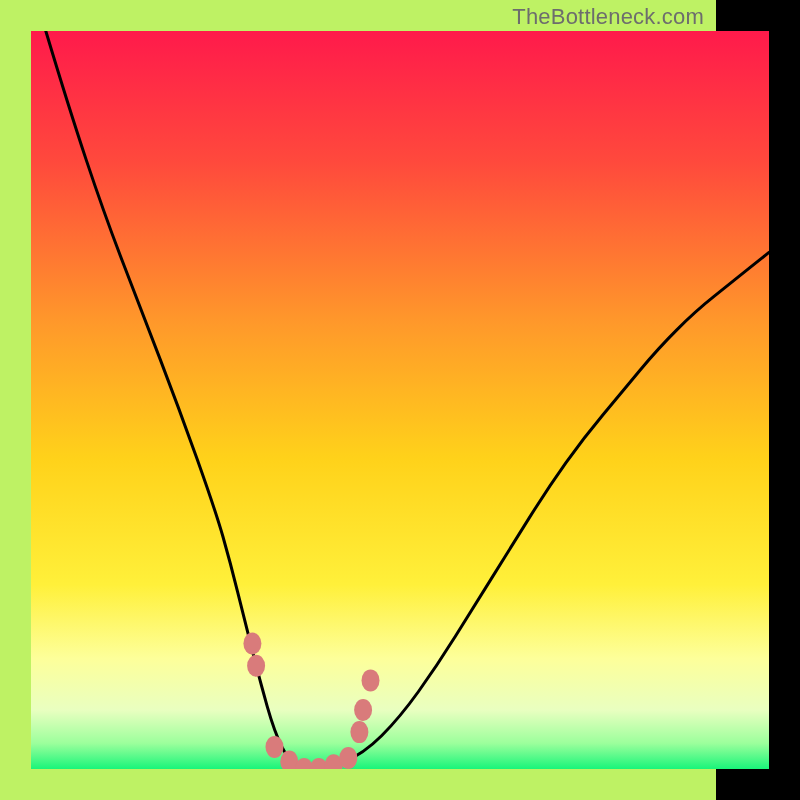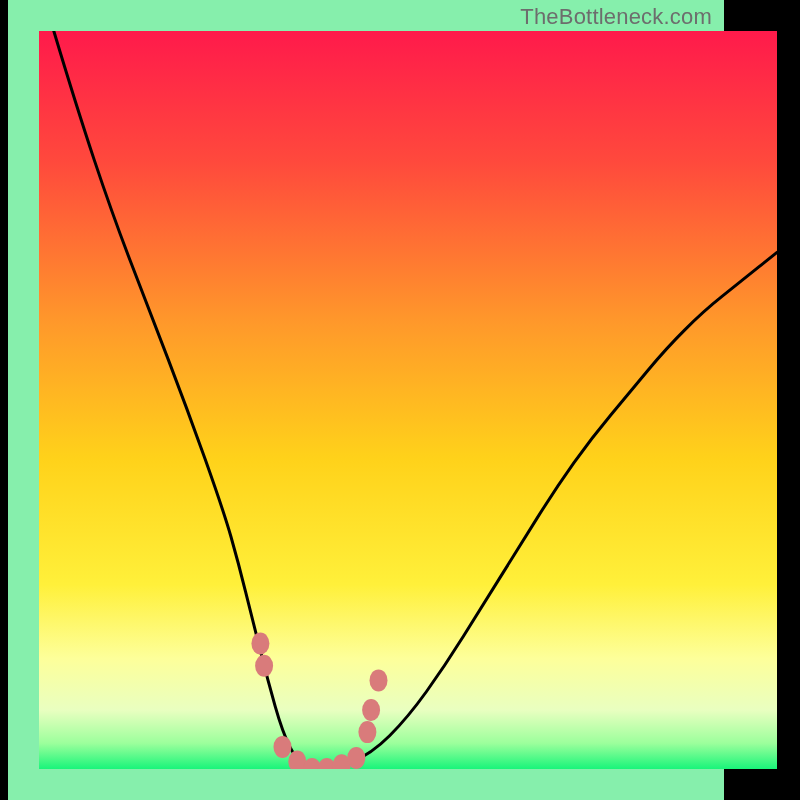--- a/index.html
+++ b/index.html
@@ -6,25 +6,25 @@
     margin: 0;
     padding: 0;
     width: 800px;
     height: 800px;
     overflow: hidden;
     background: #000;
     font-family: Arial, Helvetica, sans-serif;
   }
   .frame {
     position: absolute;
-    left: 8px;
+    left: 0;
     top: 0;
     width: 716px;
     height: 800px;
-    background: #86efac;
+    background: #bef264;
   }
   .plot {
     position: absolute;
     left: 31px;
     top: 31px;
     width: 738px;
     height: 738px;
   }
   .watermark {
     position: absolute;

